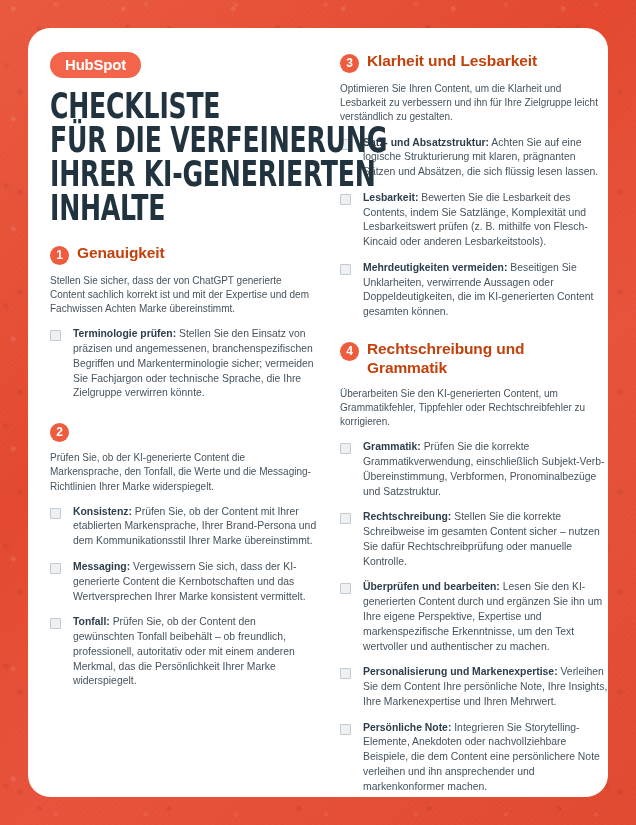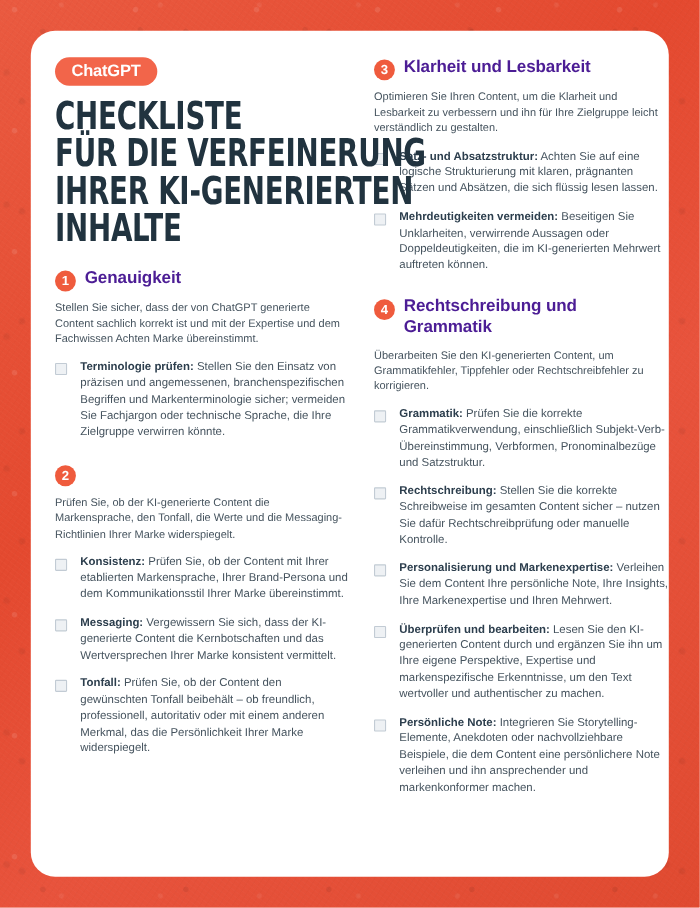--- a/index.html
+++ b/index.html
@@ -110,21 +110,21 @@
     border-radius: 50%;
     background: #ef5b3d;
     color: #ffffff;
     font-size: 12px;
     font-weight: bold;
     line-height: 19px;
     text-align: center;
     margin-top: 2px;
   }
   .section-title {
-    color: #4c1d95;
+    color: #c2410c;
     font-size: 15.5px;
     font-weight: bold;
     line-height: 1.22;
     letter-spacing: -0.1px;
   }
 
   
   .intro {
     color: #45535e;
     font-size: 10px;
@@ -166,21 +166,21 @@
 <body>
 
 <div class="poster">
   <div class="grain"></div>
 
   <div class="card">
 
     <div class="col">
 
       <div class="logo">
-        <span class="logo-text">ChatGPT</span>
+        <span class="logo-text">HubSpot</span>
       </div>
 
       <div class="title">
         <span class="title-line">CHECKLISTE</span>
         <span class="title-line">FÜR DIE VERFEINERUNG</span>
         <span class="title-line">IHRER KI-GENERIERTEN</span>
         <span class="title-line">INHALTE</span>
       </div>
 
       
@@ -230,21 +230,25 @@
           <div class="section-title">Klarheit und Lesbarkeit</div>
         </div>
         <p class="intro">Optimieren Sie Ihren Content, um die Klarheit und Lesbarkeit zu verbessern und ihn für Ihre Zielgruppe leicht verständlich zu gestalten.</p>
         <div class="items">
           <div class="item">
             <span class="checkbox"></span>
             <span class="item-text"><b>Satz- und Absatzstruktur:</b><span> Achten Sie auf eine logische Strukturierung mit klaren, prägnanten Sätzen und Absätzen, die sich flüssig lesen lassen.</span></span>
           </div>
           <div class="item">
             <span class="checkbox"></span>
-            <span class="item-text"><b>Mehrdeutigkeiten vermeiden:</b><span> Beseitigen Sie Unklarheiten, verwirrende Aussagen oder Doppeldeutigkeiten, die im KI-generierten Mehrwert auftreten können.</span></span>
+            <span class="item-text"><b>Lesbarkeit:</b><span> Bewerten Sie die Lesbarkeit des Contents, indem Sie Satzlänge, Komplexität und Lesbarkeitswert prüfen (z. B. mithilfe von Flesch-Kincaid oder anderen Lesbarkeitstools).</span></span>
+          </div>
+          <div class="item">
+            <span class="checkbox"></span>
+            <span class="item-text"><b>Mehrdeutigkeiten vermeiden:</b><span> Beseitigen Sie Unklarheiten, verwirrende Aussagen oder Doppeldeutigkeiten, die im KI-generierten Content gesamten können.</span></span>
           </div>
         </div>
       </div>
 
       <div class="section gap-top">
         <div class="section-head">
           <div class="badge">4</div>
           <div class="section-title">Rechtschreibung und Grammatik</div>
         </div>
         <p class="intro">Überarbeiten Sie den KI-generierten Content, um Grammatikfehler, Tippfehler oder Rechtschreibfehler zu korrigieren.</p>
@@ -252,25 +256,25 @@
           <div class="item">
             <span class="checkbox"></span>
             <span class="item-text"><b>Grammatik:</b><span> Prüfen Sie die korrekte Grammatikverwendung, einschließlich Subjekt-Verb-Übereinstimmung, Verbformen, Pronominalbezüge und Satzstruktur.</span></span>
           </div>
           <div class="item">
             <span class="checkbox"></span>
             <span class="item-text"><b>Rechtschreibung:</b><span> Stellen Sie die korrekte Schreibweise im gesamten Content sicher – nutzen Sie dafür Rechtschreibprüfung oder manuelle Kontrolle.</span></span>
           </div>
           <div class="item">
             <span class="checkbox"></span>
+            <span class="item-text"><b>Überprüfen und bearbeiten:</b><span> Lesen Sie den KI-generierten Content durch und ergänzen Sie ihn um Ihre eigene Perspektive, Expertise und markenspezifische Erkenntnisse, um den Text wertvoller und authentischer zu machen.</span></span>
+          </div>
+          <div class="item">
+            <span class="checkbox"></span>
             <span class="item-text"><b>Personalisierung und Markenexpertise:</b><span> Verleihen Sie dem Content Ihre persönliche Note, Ihre Insights, Ihre Markenexpertise und Ihren Mehrwert.</span></span>
-          </div>
-          <div class="item">
-            <span class="checkbox"></span>
-            <span class="item-text"><b>Überprüfen und bearbeiten:</b><span> Lesen Sie den KI-generierten Content durch und ergänzen Sie ihn um Ihre eigene Perspektive, Expertise und markenspezifische Erkenntnisse, um den Text wertvoller und authentischer zu machen.</span></span>
           </div>
           <div class="item">
             <span class="checkbox"></span>
             <span class="item-text"><b>Persönliche Note:</b><span> Integrieren Sie Storytelling-Elemente, Anekdoten oder nachvollziehbare Beispiele, die dem Content eine persönlichere Note verleihen und ihn ansprechender und markenkonformer machen.</span></span>
           </div>
         </div>
       </div>
 
     </div>
 

